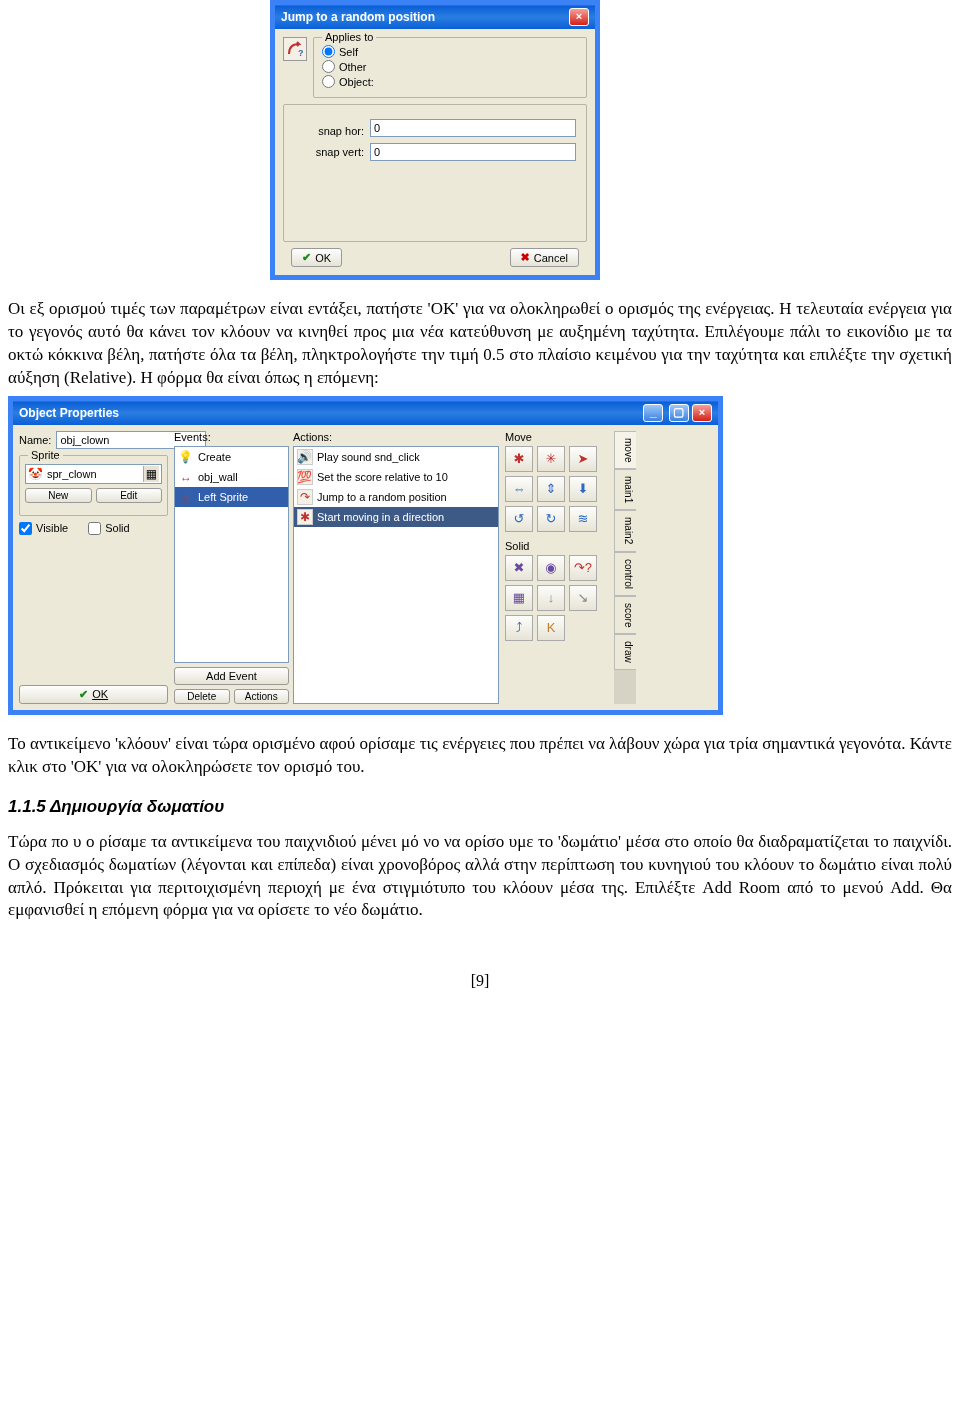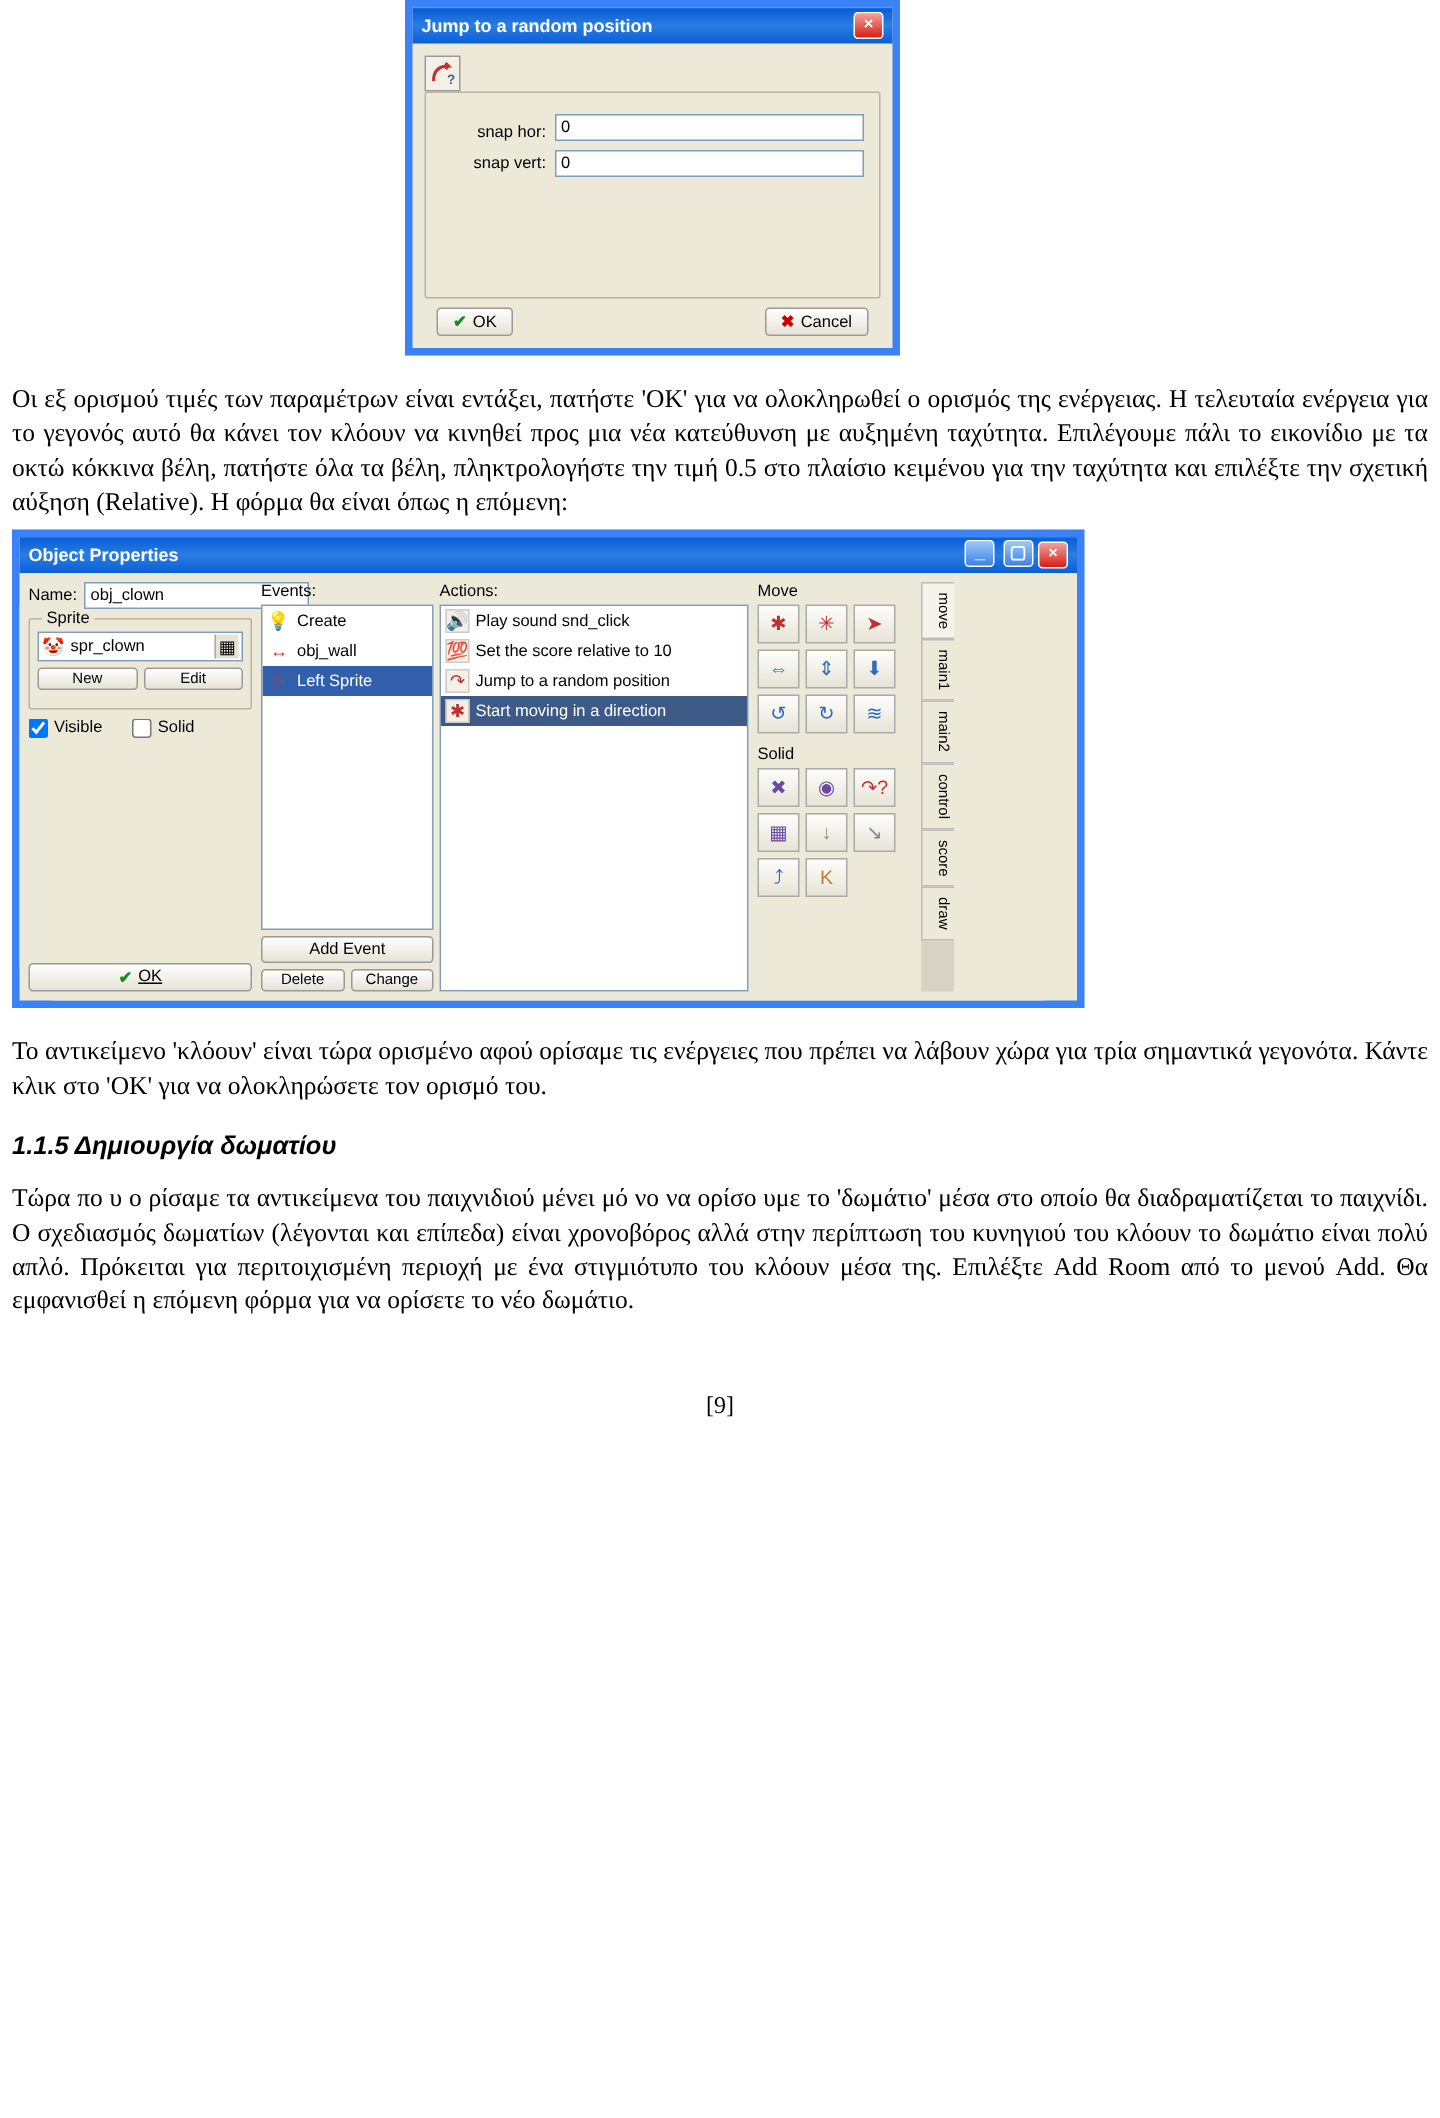--- a/index.html
+++ b/index.html
@@ -131,21 +131,20 @@
   
   .dialog2-wrap {
     margin: 4px 8px 18px 8px;
     width: 715px;
   }
   .objprops-body {
     display: flex;
     background: #ece9d8;
     min-height: 285px;
     padding: 6px;
-    border-radius: 24px;
   }
   .col {
     display: flex;
     flex-direction: column;
   }
   .col-label {
     font-size: 11px;
     margin-bottom: 3px;
     font-family: Tahoma, sans-serif;
   }
@@ -250,20 +249,35 @@
       <span class="xp-close">×</span>
     </div>
     <div class="xp-body">
       <div style="display:flex; align-items:flex-start;">
         <div class="action-icon">
           <svg width="18" height="18">
               <path d="M3 14 Q3 4 13 4 L11 2 M13 4 L11 6" stroke="#c03030" stroke-width="2" fill="none"></path>
               <text x="12" y="16" font-size="9" fill="#4060a0">?</text>
             </svg>
         </div>
+        <div class="fieldset" style="flex:1;">
+          <legend>Applies to</legend>
+          <div class="radio-row">
+            <input type="radio" checked="" style="">
+            <span>Self</span>
+          </div>
+          <div class="radio-row">
+            <input type="radio" style="">
+            <span>Other</span>
+          </div>
+          <div class="radio-row">
+            <input type="radio" style="">
+            <span>Object:</span>
+          </div>
+        </div>
       </div>
       <div class="fieldset" style="padding:14px 10px 80px 10px;">
         <div style="display:flex; align-items:flex-end; margin-bottom:6px;">
           <span style="width:70px; text-align:right; margin-right:6px;">snap hor:</span>
           <input class="xp-input" style="flex: 1 1 0%;" value="0">
         </div>
         <div style="display:flex; align-items:center;">
           <span style="width:70px; text-align:right; margin-right:6px;">snap vert:</span>
           <input class="xp-input" style="flex: 1 1 0%;" value="0">
         </div>
@@ -351,21 +365,21 @@
             </div>
           </div>
         <button class="xp-button" style="justify-content:center; margin-top:4px;">
           <span>Add Event</span>
         </button>
         <div class="below-buttons">
           <button class="xp-button">
               <span>Delete</span>
             </button>
           <button class="xp-button">
-              <span>Change</span>
+              <span>Actions</span>
             </button>
         </div>
       </div>
 
       <div class="col col-actions" style="padding-left:4px;">
         <span class="col-label">Actions:</span>
         <div class="listbox" id="actions-list">
             <div class="list-item">
               <span class="small-icon" style="border:1px solid #ccc;background:#f5f0e6;color:#888">🔊</span>
               <span>Play sound snd_click</span>

